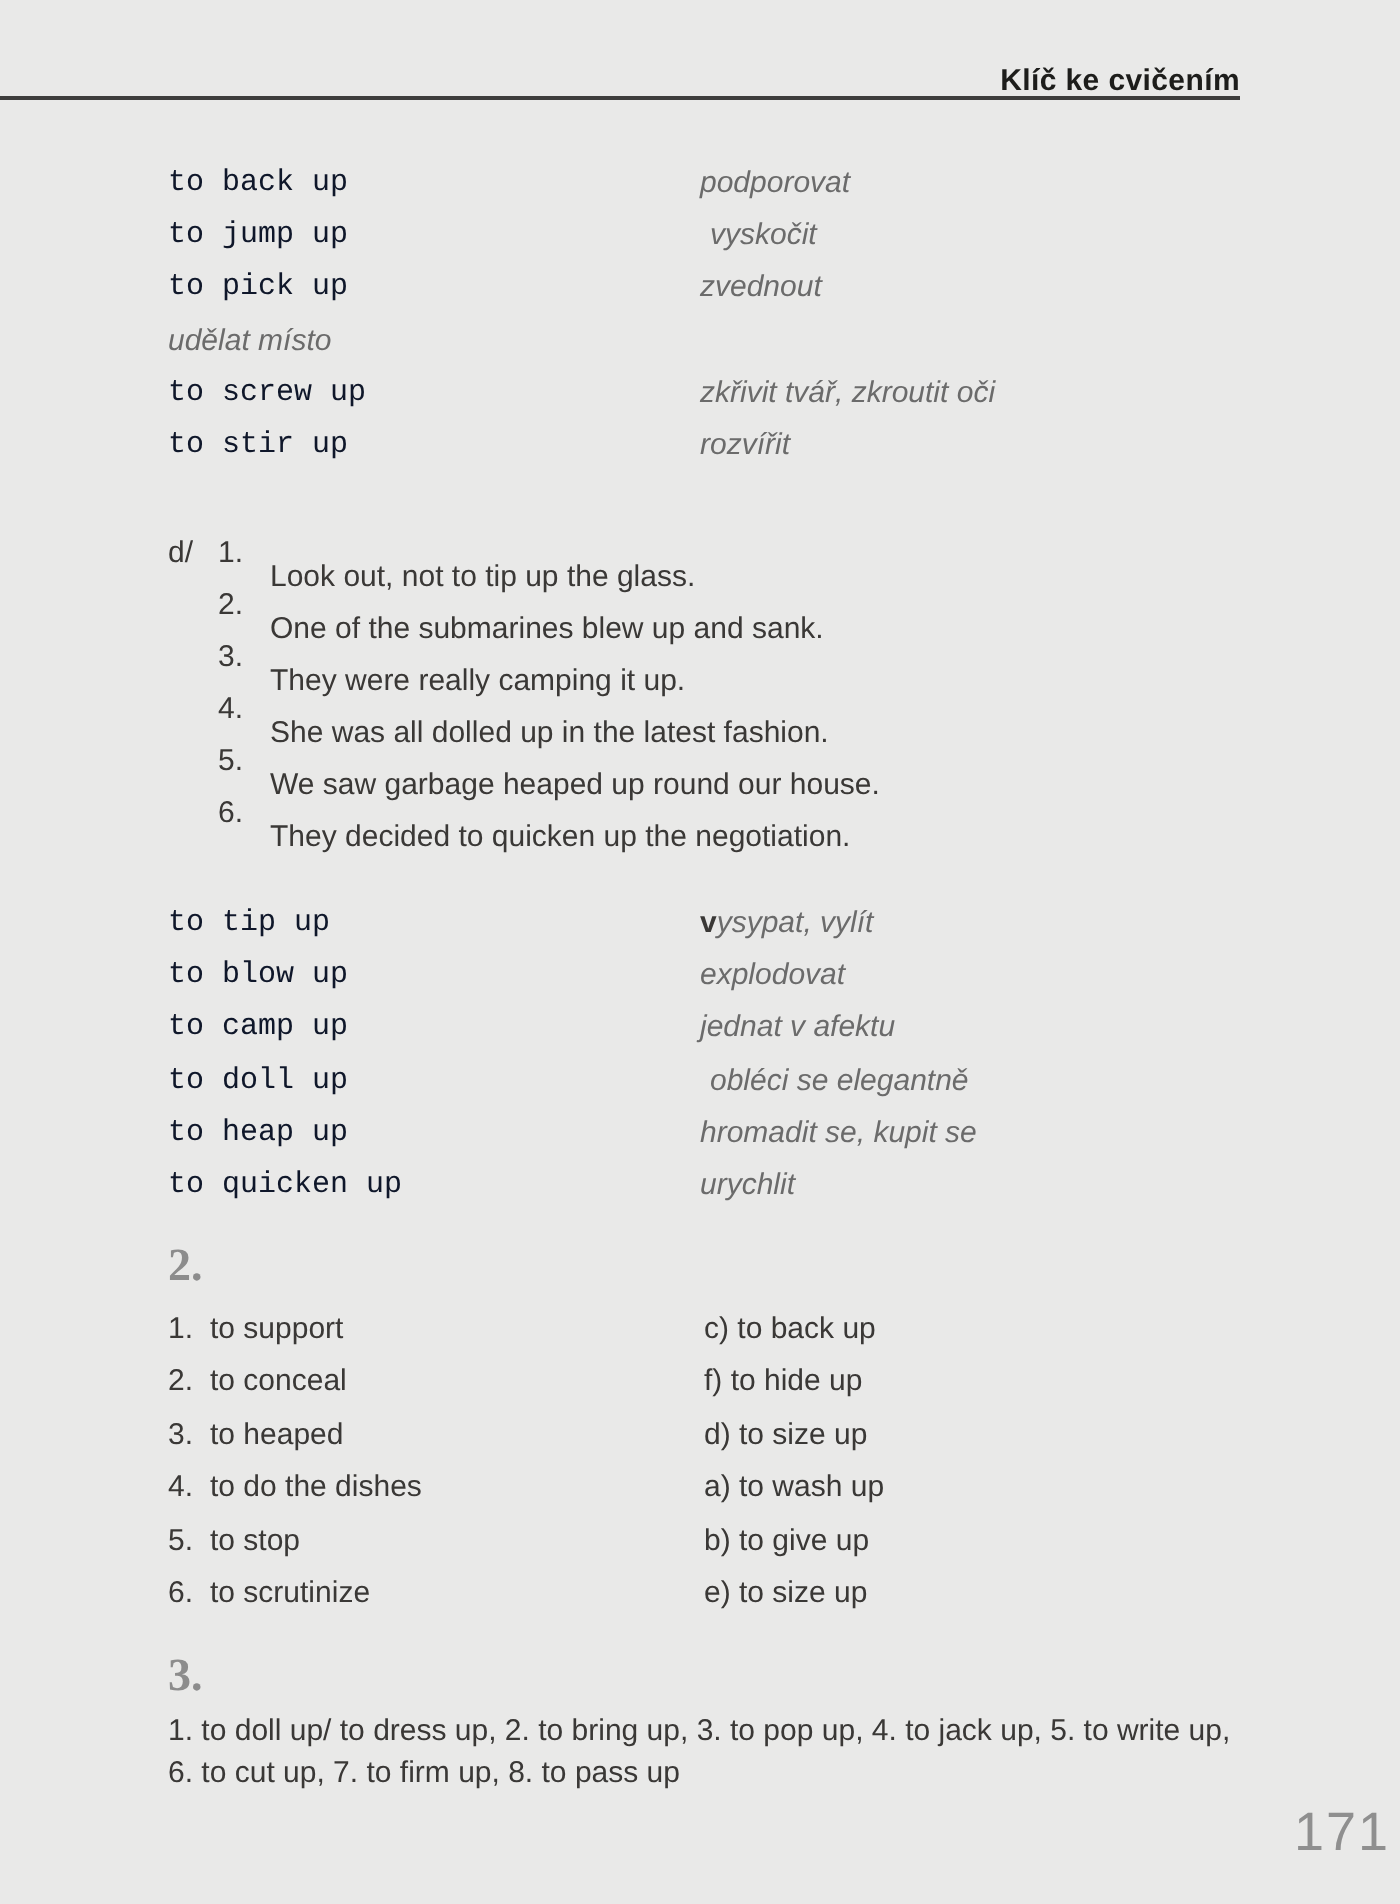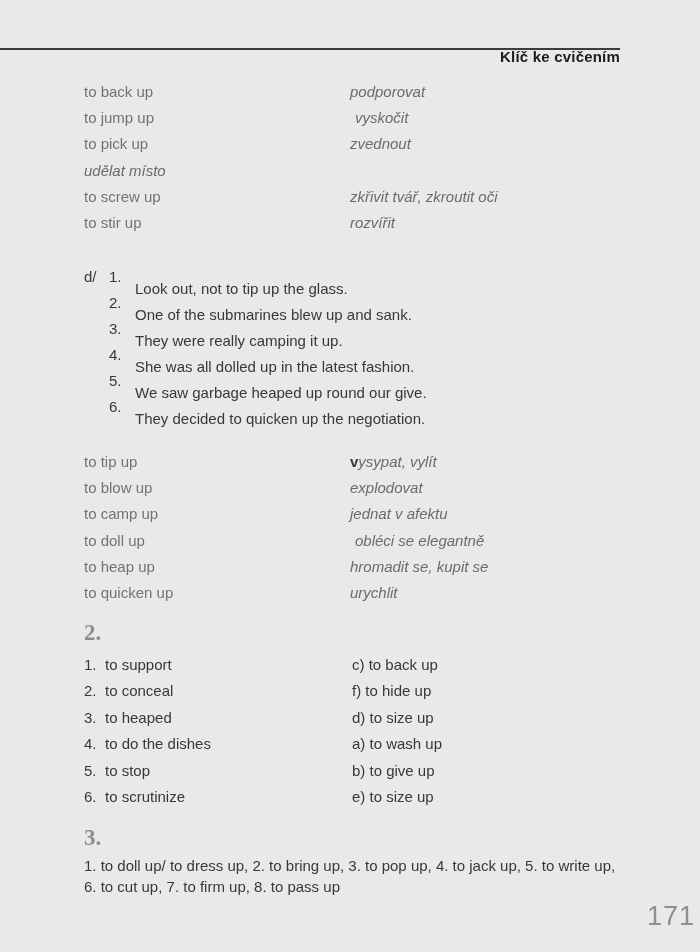--- a/index.html
+++ b/index.html
@@ -9,34 +9,34 @@
     font-family:"Liberation Sans","DejaVu Sans",sans-serif;
     color:#3a3836;
     position:relative;
     overflow:hidden;
     -webkit-font-smoothing:antialiased;
   }
   .page { position:absolute; inset:0; }
 
   
   .header-title {
-    position:absolute; top:48px; left:0; width:620px;
+    position:absolute; top:32px; left:0; width:620px;
     text-align:right;
     font-size:15px; font-weight:bold; color:#1d1d1b;
     letter-spacing:0.2px;
   }
   .header-rule {
     position:absolute; top:48px; left:0;
     width:620px; height:2px; background:#3e3d3c;
   }
 
   
   .vocab-block { position:absolute; left:84px; width:540px; }
   .vocab-row { display:flex; align-items:center; height:26.3px; }
-  .vocab-term { width:266px; font-size:15px; color:#737373; }
+  .vocab-term { width:266px; font-size:15px; color:#0f172a;font-family:Liberation Mono, monospace; }
   .vocab-trans {
     flex:1; font-size:15px; font-style:italic; color:#6b6b6b;
   }
   .pad-s { padding-left:5px; }
   .upright-first::first-letter {
     font-style:normal; font-weight:600; color:#3a3836;
   }
 
   #vocab1 { top:78px; }
   #vocab2 { top:448px; }
@@ -128,21 +128,21 @@
       <div class="sent-text">They were really camping it up.</div>
     </div>
     <div class="sent-row">
       <div class="d-label"></div>
       <div class="sent-num">4.</div>
       <div class="sent-text">She was all dolled up in the latest fashion.</div>
     </div>
     <div class="sent-row">
       <div class="d-label"></div>
       <div class="sent-num">5.</div>
-      <div class="sent-text">We saw garbage heaped up round our give.</div>
+      <div class="sent-text">We saw garbage heaped up round our house.</div>
     </div>
     <div class="sent-row">
       <div class="d-label"></div>
       <div class="sent-num">6.</div>
       <div class="sent-text">They decided to quicken up the negotiation.</div>
     </div>
   </div>
 
   <div class="vocab-block" id="vocab2">
     <div class="vocab-row">

